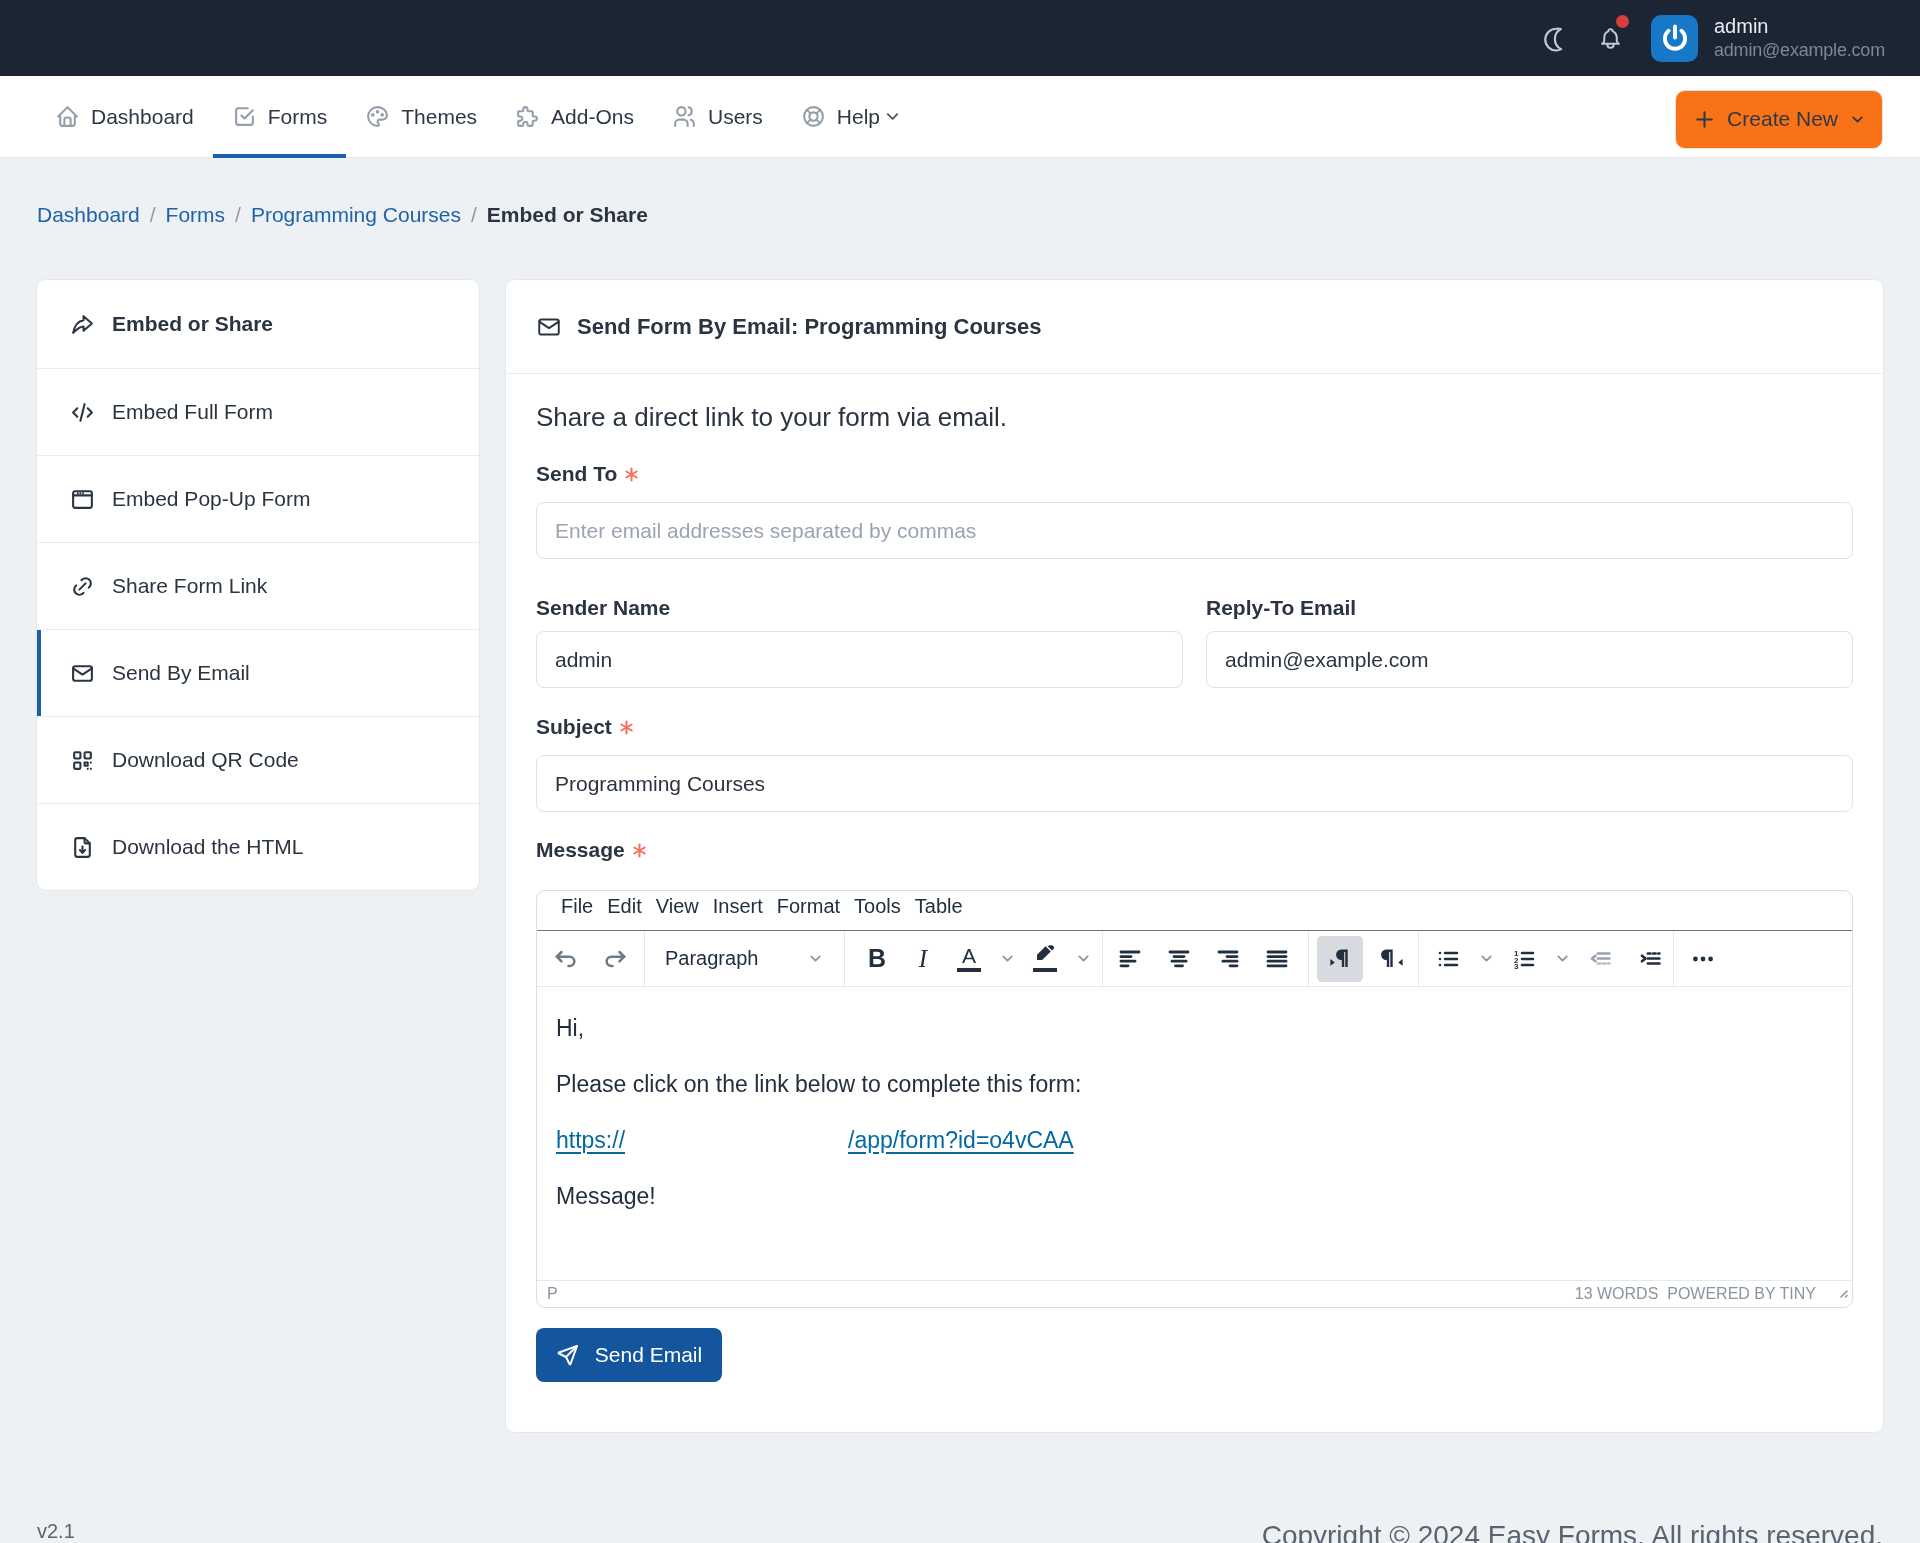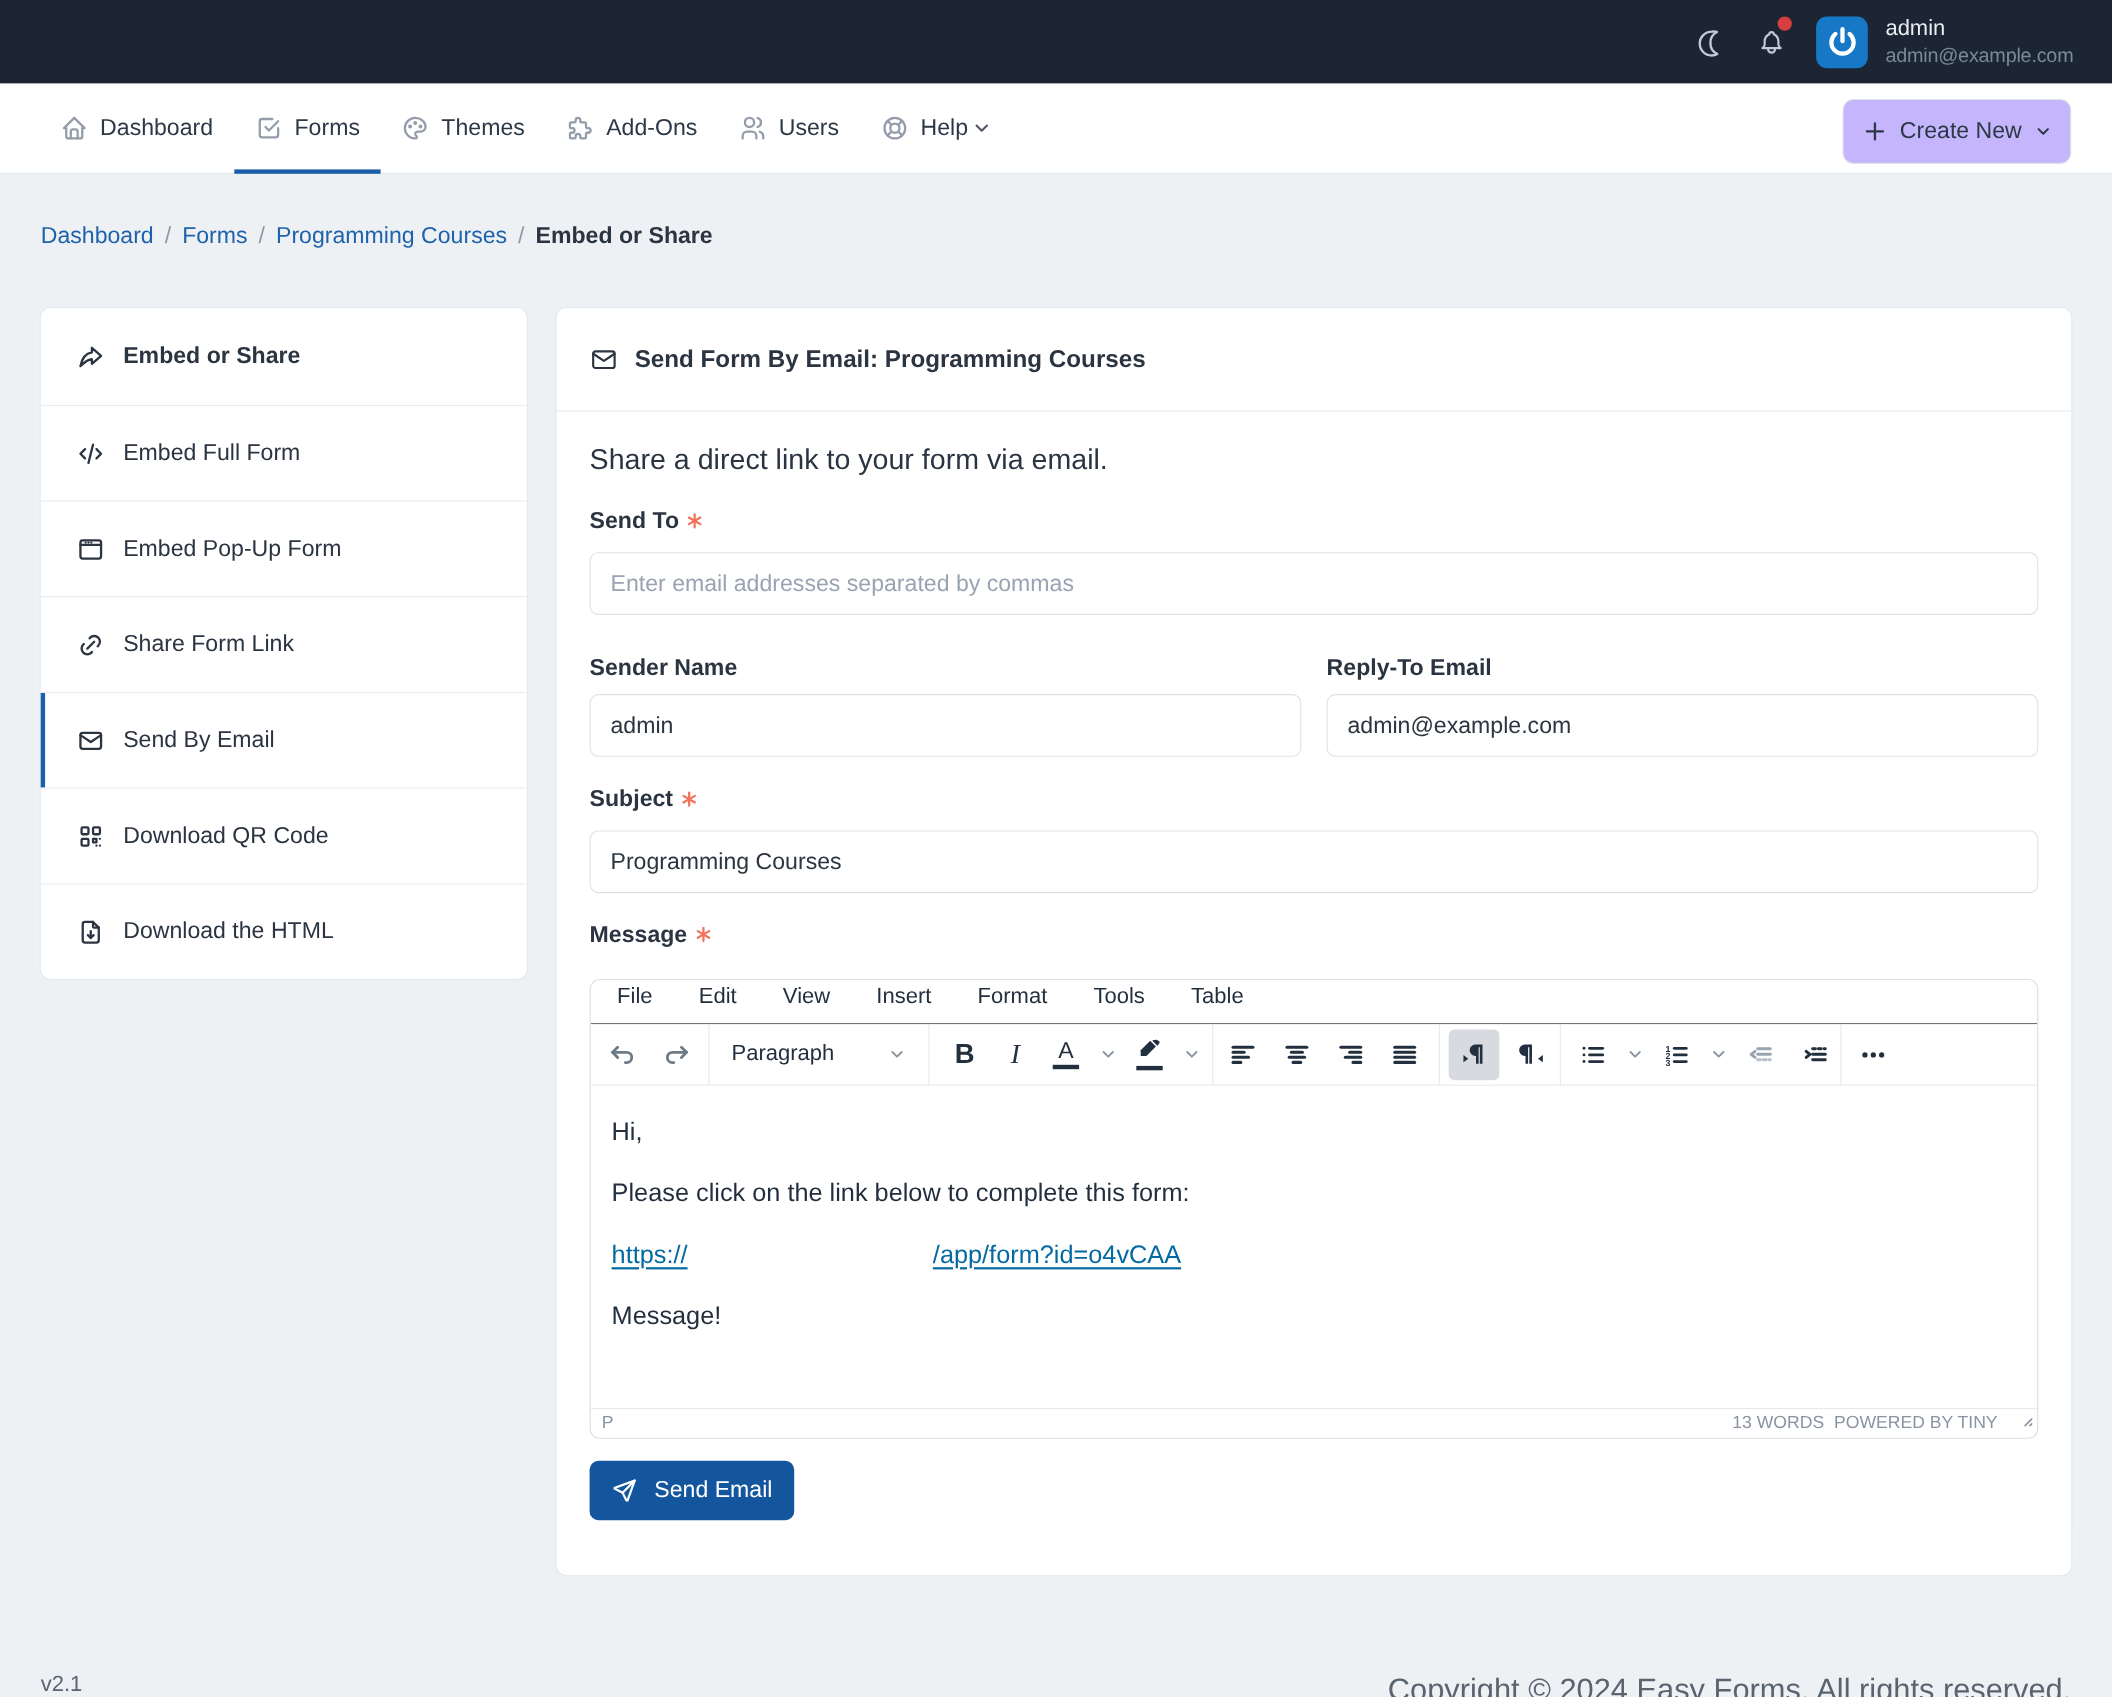--- a/index.html
+++ b/index.html
@@ -10,21 +10,21 @@
 .bellwrap .dot { position:absolute; top:-11px; right:-6px; width:13px; height:13px; border-radius:50%; background:#d63f3d; }
 .avatar { width:47px; height:47px; border-radius:10px; background:#1878c8; display:flex; align-items:center; justify-content:center; margin-right:16px; }
 .uinfo { line-height:1.2; width:176px; }
 .uinfo .nm { color:#e9ecf0; font-size:20px; }
 .uinfo .em { color:#7d8896; font-size:18px; margin-top:2px; white-space:nowrap; letter-spacing:-0.2px; }
 
 .navbar { height:82px; background:#fff; border-bottom:1px solid #e4e8ec; display:flex; align-items:stretch; padding:0 37px 0 36px; }
 .nav-item { display:flex; align-items:center; gap:11px; padding:0 19px; font-size:21px; color:#2d3847; position:relative; }
 .nav-item svg { color:#949daa; }
 .nav-item.active::after { content:""; position:absolute; left:0; right:0; bottom:-1px; height:4px; background:#1a5fa8; }
-.btn-create { margin-left:auto; align-self:center; margin-top:5px; display:flex; align-items:center; gap:10px; height:59px; padding:0 16px; border:1px solid #dfe3e8; border-radius:10px; background:#c4b5fd; font-size:21px; color:#2d3847; }
+.btn-create { margin-left:auto; align-self:center; margin-top:5px; display:flex; align-items:center; gap:10px; height:59px; padding:0 16px; border:1px solid #dfe3e8; border-radius:10px; background:#f97316; font-size:21px; color:#2d3847; }
 
 .breadcrumb { padding:45px 37px 0; font-size:21px; }
 .breadcrumb a { color:#1e62ab; text-decoration:none; }
 .breadcrumb .sep { color:#8f99a7; padding:0 10px; }
 .breadcrumb .cur { color:#2b3441; font-weight:700; }
 
 .layout { display:flex; align-items:flex-start; padding:0 36px; margin-top:52px; gap:25px; }
 .card { background:#fff; border:1px solid #e4e8ec; border-radius:10px; }
 .sidebar { width:444px; }
 .side-item { display:flex; align-items:center; gap:17px; height:87px; padding:0 31px 0 33px; border-top:1px solid #e9ecef; font-size:21px; color:#2b3441; position:relative; }
@@ -41,21 +41,21 @@
 input.inp { width:100%; height:57px; border:1px solid #dde2e8; border-radius:8px; font-size:21px; color:#2b3441; padding:0 18px; font-family:"Liberation Sans", sans-serif; outline:none; background:#fff; }
 input.inp::placeholder { color:#9aa3b2; }
 .row2 { display:flex; gap:23px; margin-top:37px; }
 .col { flex:1; }
 .row2 label.f { margin-bottom:11px; }
 .mt28 { margin-top:27px; }
 .mt27 { margin-top:26px; }
 .mt27 label.f { margin-bottom:0; }
 
 .editor { border:1px solid #d9dee3; border-radius:9px; margin-top:28px; overflow:hidden; background:#fff; }
-.menubar { display:flex; align-items:center; height:39px; padding-left:17px; font-size:20px; color:#222f3e;gap:28px; }
+.menubar { display:flex; align-items:center; height:39px; padding-left:17px; font-size:20px; color:#222f3e; }
 .menubar span { padding:0 7px; position:relative; top:-4px; }
 .toolbar { display:flex; align-items:stretch; height:57px; border-top:1px solid #737373; border-bottom:1px solid #e6e9ec; }
 .tg { display:flex; align-items:center; border-right:1px solid #e6e9ec; }
 .tg:last-child { border-right:none; }
 .tb { width:46px; height:46px; display:flex; align-items:center; justify-content:center; border-radius:5px; color:#222f3e; flex:none; }
 .tb.on { background:#d7dbe0; }
 .chv { width:30px; height:46px; display:flex; align-items:center; justify-content:center; color:#8b95a1; flex:none; }
 .content { height:293px; padding:26px 22px 26px 19px; font-size:23px; color:#232f3e; }
 .content p { margin-bottom:26px; line-height:30px; }
 .content a { color:#0369a1; text-decoration:underline; text-underline-offset:4px; }

